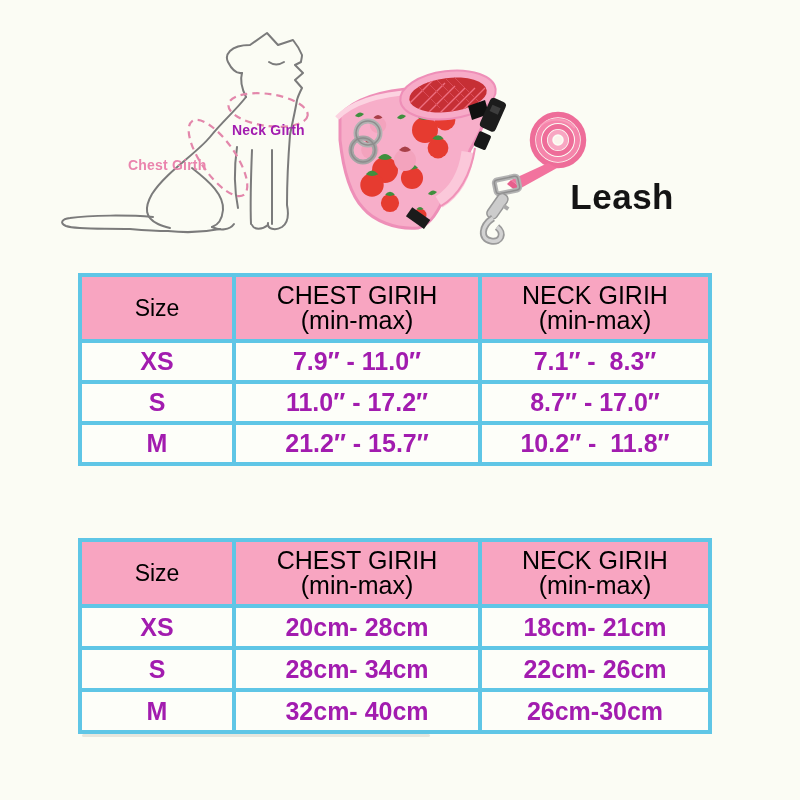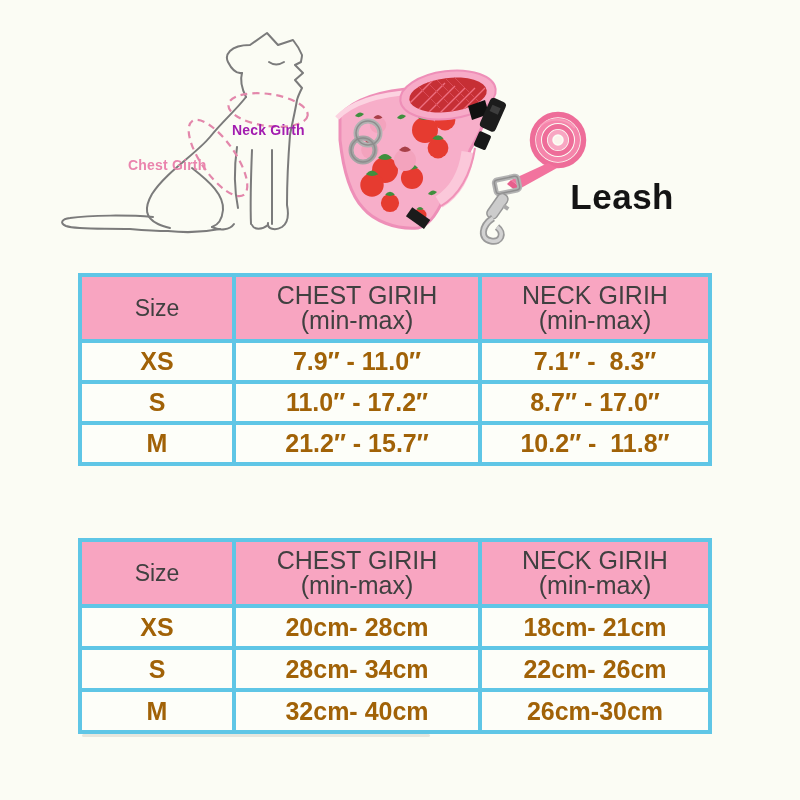--- a/index.html
+++ b/index.html
@@ -33,26 +33,26 @@
   .size-table{
     position:absolute;left:78px;width:630px;
     border-collapse:collapse;table-layout:fixed;
   }
   .t1{top:273px;}
   .t2{top:538px;}
   .size-table th,.size-table td{
     border:4px solid #5fc6e6;text-align:center;vertical-align:middle;padding:0;
   }
   .size-table th{
-    background:#f8a5c1;color:#404040;font-weight:400;height:62px;
+    background:#f8a5c1;color:#000000;font-weight:400;height:62px;
   }
   .size-table th .hl{font-size:25px;line-height:25px;}
   .size-table th .hsize{font-size:23px;}
   .size-table td{
-    background:#fdfef9;color:#a16207;font-weight:700;font-size:25px;
+    background:#fdfef9;color:#a21caf;font-weight:700;font-size:25px;
     white-space:pre;
   }
   .t1 td{height:37px;}
   .t2 td{height:38px;}
   .c-size{width:154px;} .c-chest{width:246px;} .c-neck{width:230px;}
 
   .table-shadow{
     position:absolute;left:82px;top:734px;width:348px;height:3px;
     background:#e6e6dd;border-radius:2px;
   }

